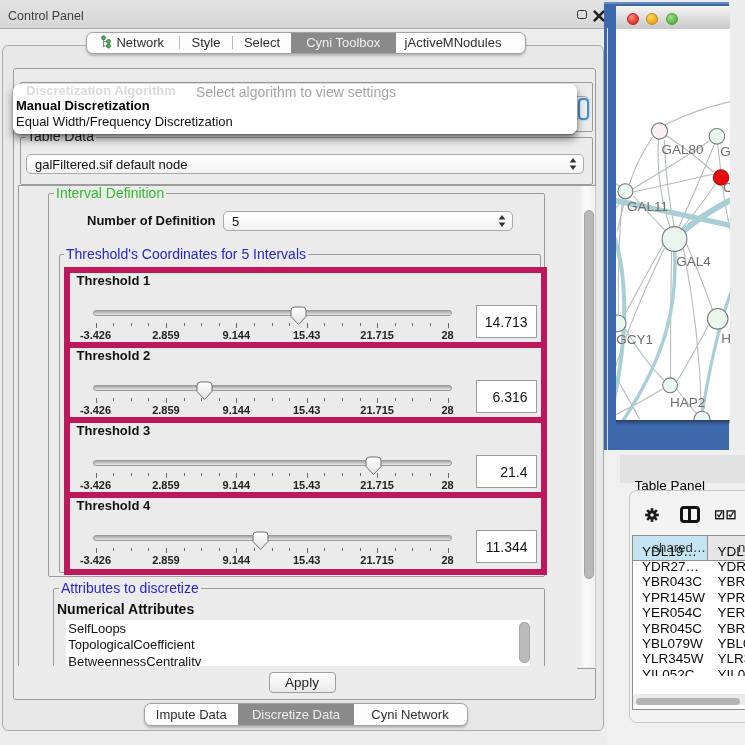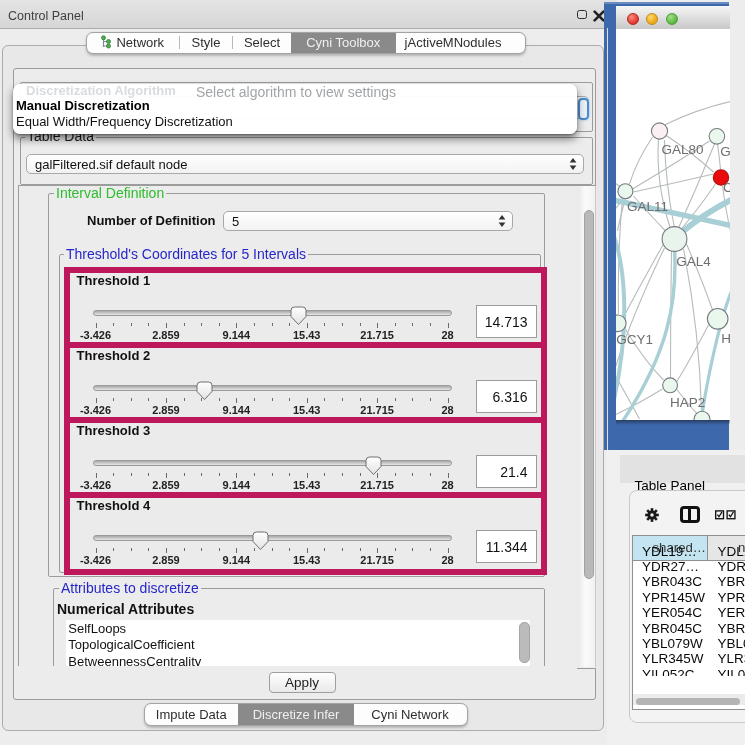--- a/index.html
+++ b/index.html
@@ -278,21 +278,21 @@
   <div style="padding-left:2.8px;padding-top:0.5px;line-height:16.9px;">SelfLoops<br>TopologicalCoefficient<br>BetweennessCentrality</div>
 </div>
 <div class="abs" style="left:518.5px;top:621.5px;width:9px;height:39px;background:#bbb;border:1px solid #a6a6a6;border-radius:5px;"></div>
 
 <div class="abs" style="left:18px;top:665.5px;width:559px;height:32.5px;background:#ececec;"></div>
 
 <div class="abs" id="apply">Apply</div>
 
 <div class="abs pill" id="botTabs">
   <div class="seg" style="width:93.5px;">Impute Data</div>
-  <div class="seg dark" style="width:116px;">Discretize Infer</div>
+  <div class="seg dark" style="width:116px;">Discretize Data</div>
   <div class="seg" style="width:112px;">Cyni Network</div>
 </div>
 
 <div class="abs" style="left:614px;top:368.5px;width:4px;height:5px;background:#6b6b6b;clip-path:polygon(100% 0,100% 100%,0 50%);"></div>
 
 <div class="group" style="left:20px;top:82px;width:571px;height:48px;"></div>
 <div class="combo" style="left:26px;top:96px;width:561px;height:21px;"></div>
 <div class="abs" style="left:577.5px;top:98px;width:7px;height:17.5px;background:#eaf1f9;border:2.5px solid #4a8bc9;border-radius:4.5px;box-shadow:0 0 2.5px #86b3e0;"></div>
 
 <div class="abs" id="popup"></div>

